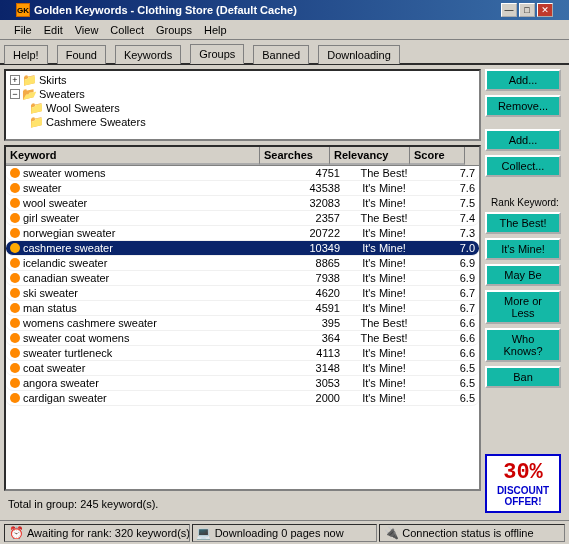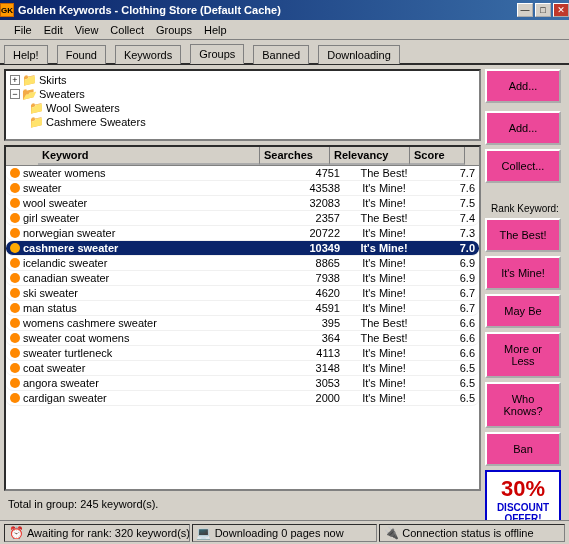--- a/index.html
+++ b/index.html
@@ -5,21 +5,21 @@
     * { box-sizing: border-box; margin: 0; padding: 0; font-family: 'Tahoma', 'Arial', sans-serif; font-size: 11px; }
     body { width: 569px; height: 544px; background: #d4d0c8; overflow: hidden; }
 
     
     .titlebar {
       background: linear-gradient(to right, #0a246a, #3a6ea8);
       color: white;
       height: 20px;
       display: flex;
       align-items: center;
-      padding: 0 0;
+      padding: 0 16px;
       gap: 4px;
     }
     .titlebar-icon { width: 14px; height: 14px; background: #f90; border: 1px solid #c60; display: flex; align-items: center; justify-content: center; font-size: 8px; color: #000; font-weight: bold; }
     .titlebar-title { flex: 1; font-size: 11px; font-weight: bold; }
     .titlebar-btns { display: flex; gap: 2px; }
     .titlebar-btn { width: 16px; height: 14px; background: #d4d0c8; border: 1px outset #fff; display: flex; align-items: center; justify-content: center; font-size: 9px; cursor: pointer; color: #000; }
     .titlebar-btn.close { background: #c0392b; color: white; }
 
     
     .menubar {
@@ -96,21 +96,20 @@
       background: white;
       overflow: hidden;
       display: flex;
       flex-direction: column;
     }
     .kw-table-header {
       display: grid;
       grid-template-columns: 1fr 70px 80px 55px 14px;
       background: #d4d0c8;
       border-bottom: 1px solid #808080;
-      padding-left: 32px;
     }
     .kw-col-header {
       padding: 2px 4px;
       border-right: 1px solid #808080;
       border-bottom: 2px outset #fff;
       font-weight: bold;
       cursor: pointer;
       overflow: hidden;
     }
     .kw-table-body {
@@ -118,21 +117,21 @@
       overflow-y: auto;
       overflow-x: auto;
     }
     .kw-row {
       display: grid;
       grid-template-columns: 1fr 70px 80px 55px;
       border-bottom: 1px solid #f0f0f0;
       cursor: pointer;
       border-radius: 7px;
     }
-    .kw-row.selected { background: #0a246a; color: white; font-weight: bold; }
+    .kw-row.selected { background: #0a246a; color: white; }
     .kw-cell {
       padding: 1px 4px;
       overflow: hidden;
       white-space: nowrap;
       display: flex;
       align-items: center;
     }
     .kw-cell.right { justify-content: flex-end; }
     .kw-cell.center { justify-content: center; }
     .kw-bullet { width: 10px; height: 10px; border-radius: 50%; background: #ff8800; margin-right: 3px; flex-shrink: 0; display: inline-block; }
@@ -145,37 +144,37 @@
 
     
     .right-panel {
       width: 80px;
       display: flex;
       flex-direction: column;
       gap: 4px;
     }
     .right-btn {
       width: 76px;
-      padding: 9px 4px;
-      background: #ec4899;
+      padding: 3px 4px;
+      background: #14b8a6;
       border: 2px outset #fff;
       cursor: pointer;
       text-align: center;
       font-size: 11px;
     }
     .rank-label { font-size: 10px; text-align: center; margin-top: 16px; }
     .discount-box {
       margin-top: auto;
       border: 2px solid #0000cc;
       background: white;
       padding: 4px;
       text-align: center;
       width: 76px;
     }
-    .discount-pct { font-size: 22px; font-weight: bold; color: #cc0000; }
+    .discount-pct { font-size: 22px; font-weight: bold; color: #cc0000; font-family: Liberation Mono, monospace; }
     .discount-text { font-size: 10px; font-weight: bold; color: #0000cc; text-align: center; }
 
     
     .statusbar {
       height: 24px;
       background: #d4d0c8;
       border-top: 1px solid #808080;
       display: flex;
       align-items: center;
       padding: 0 4px;
@@ -414,20 +413,21 @@
     <div class="kw-cell right">6.5</div>
   </div>
         </div>
     </div>
 
     <div class="total-label">Total in group: 245 keyword(s).</div>
   </div>
 
   <div class="right-panel">
     <button class="right-btn">Add...</button>
+    <button class="right-btn">Remove...</button>
     <div style="height:4px;"></div>
     <button class="right-btn">Add...</button>
     <button class="right-btn">Collect...</button>
     <div class="rank-label">Rank Keyword:</div>
     <button class="right-btn">The Best!</button>
     <button class="right-btn">It's Mine!</button>
     <button class="right-btn">May Be</button>
     <button class="right-btn">More or Less</button>
     <button class="right-btn">Who Knows?</button>
     <button class="right-btn">Ban</button>

